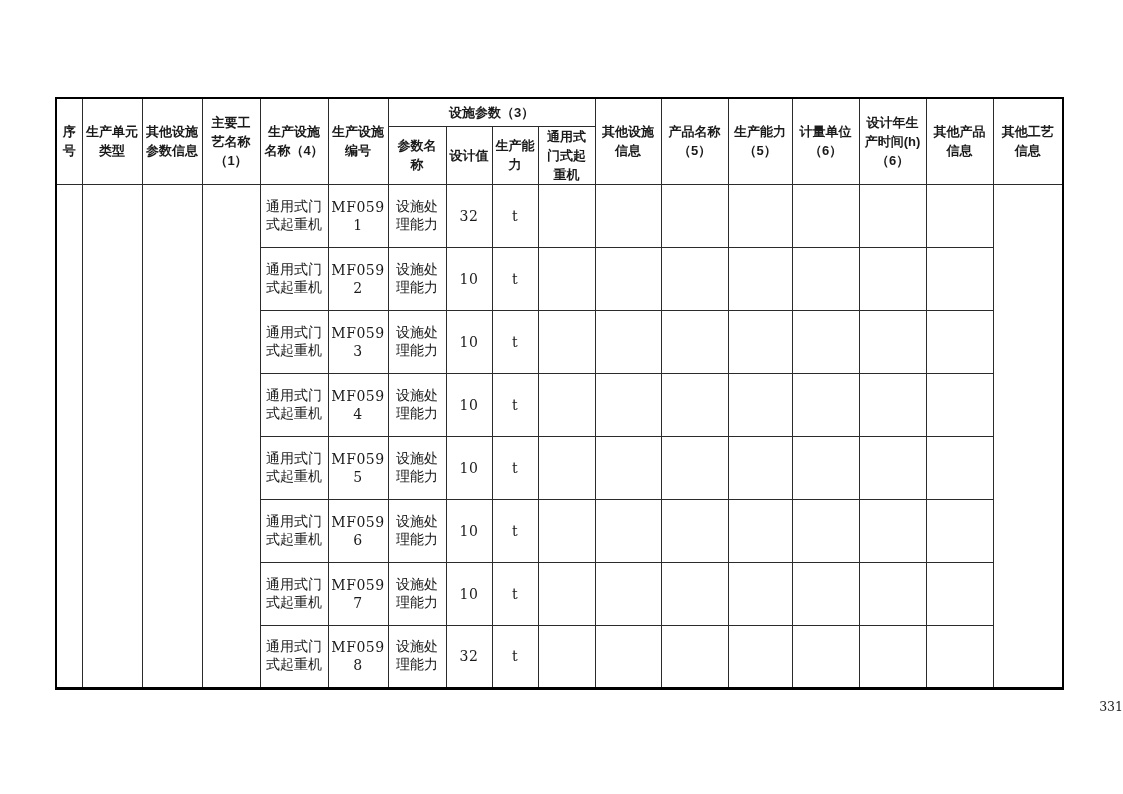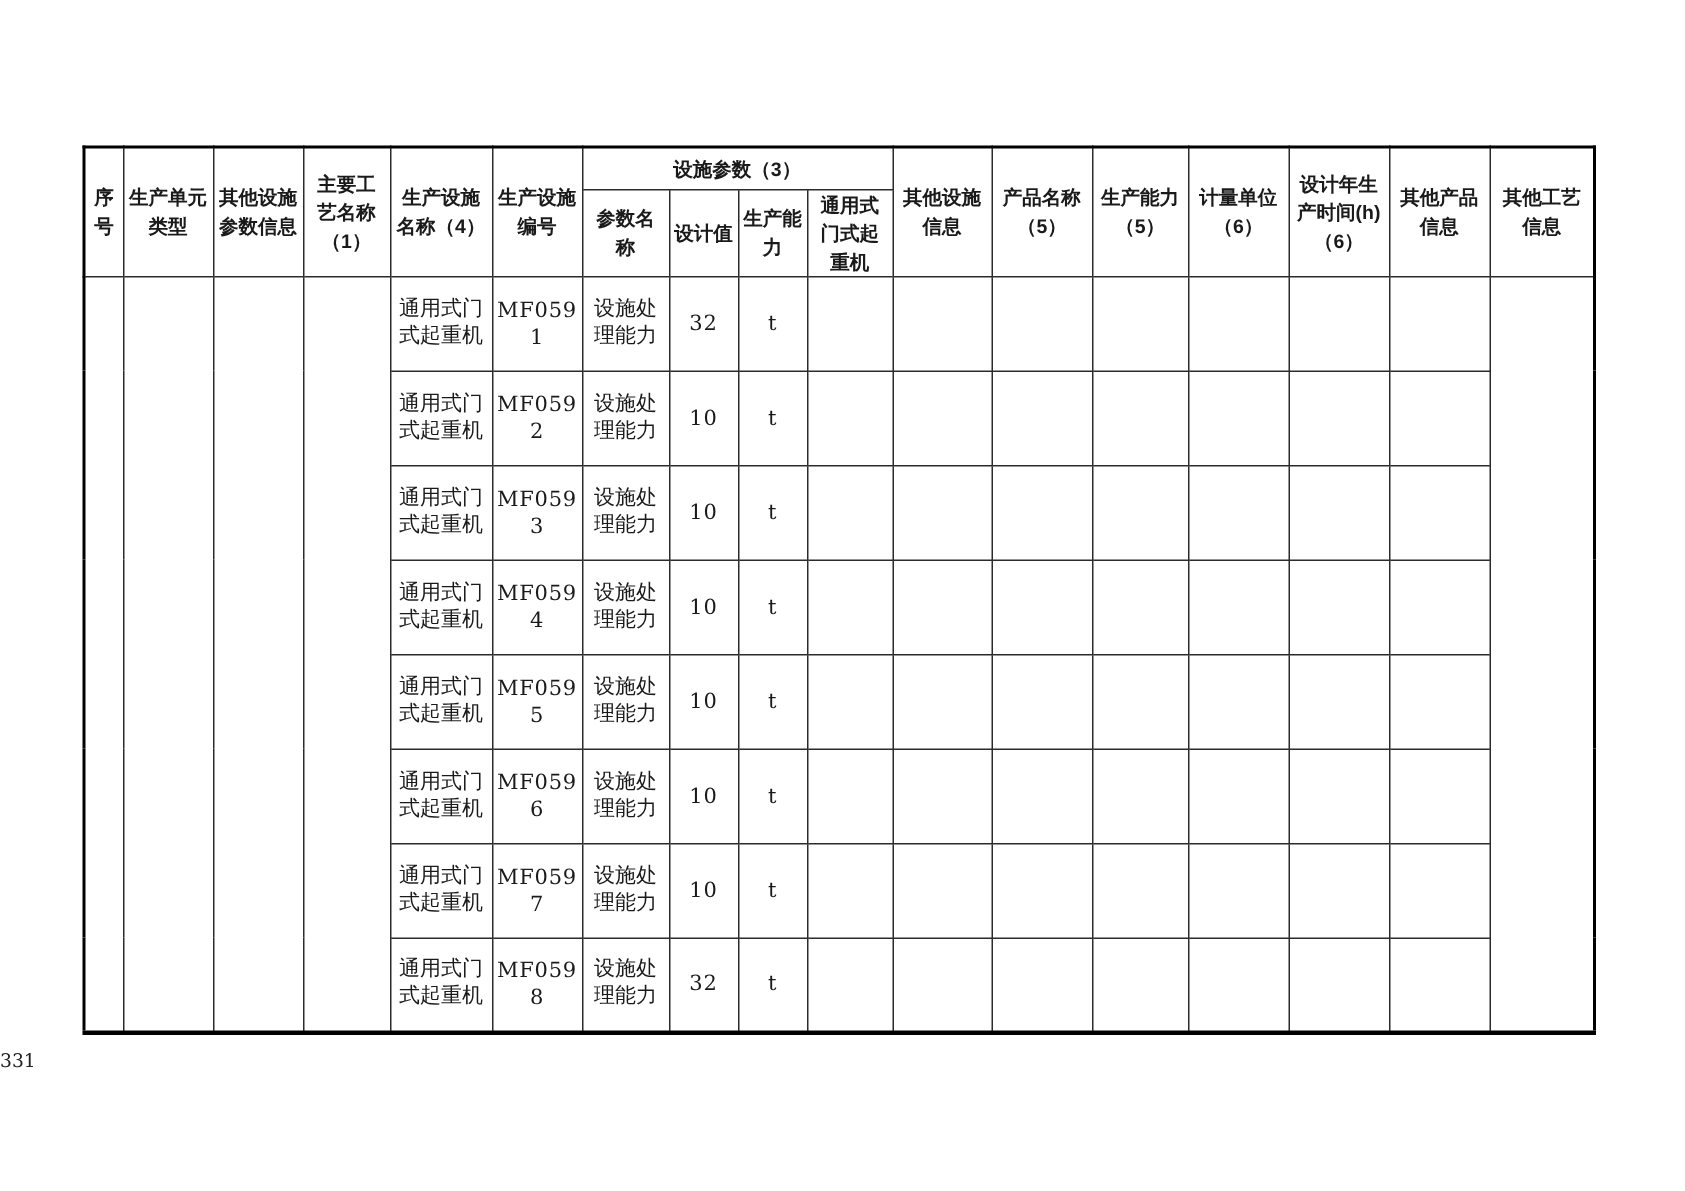--- a/index.html
+++ b/index.html
@@ -52,21 +52,21 @@
     word-break: break-all;
   }
   td.c-fname { padding: 0 11px; }
   td.c-pname { padding: 0 6px; }
   td.c-latin { font-family: "DejaVu Serif", serif; letter-spacing: 0.5px; }
   .footer {
     position: absolute;
     left: 0;
     top: 699px;
     width: 1123px;
-    text-align: left;
+    text-align: right;
     font-family: "DejaVu Serif", serif;
     font-size: 12.5px;
     color: #222;
   }
 </style>
 </head>
 <body>
 
 <div class="page">
 

